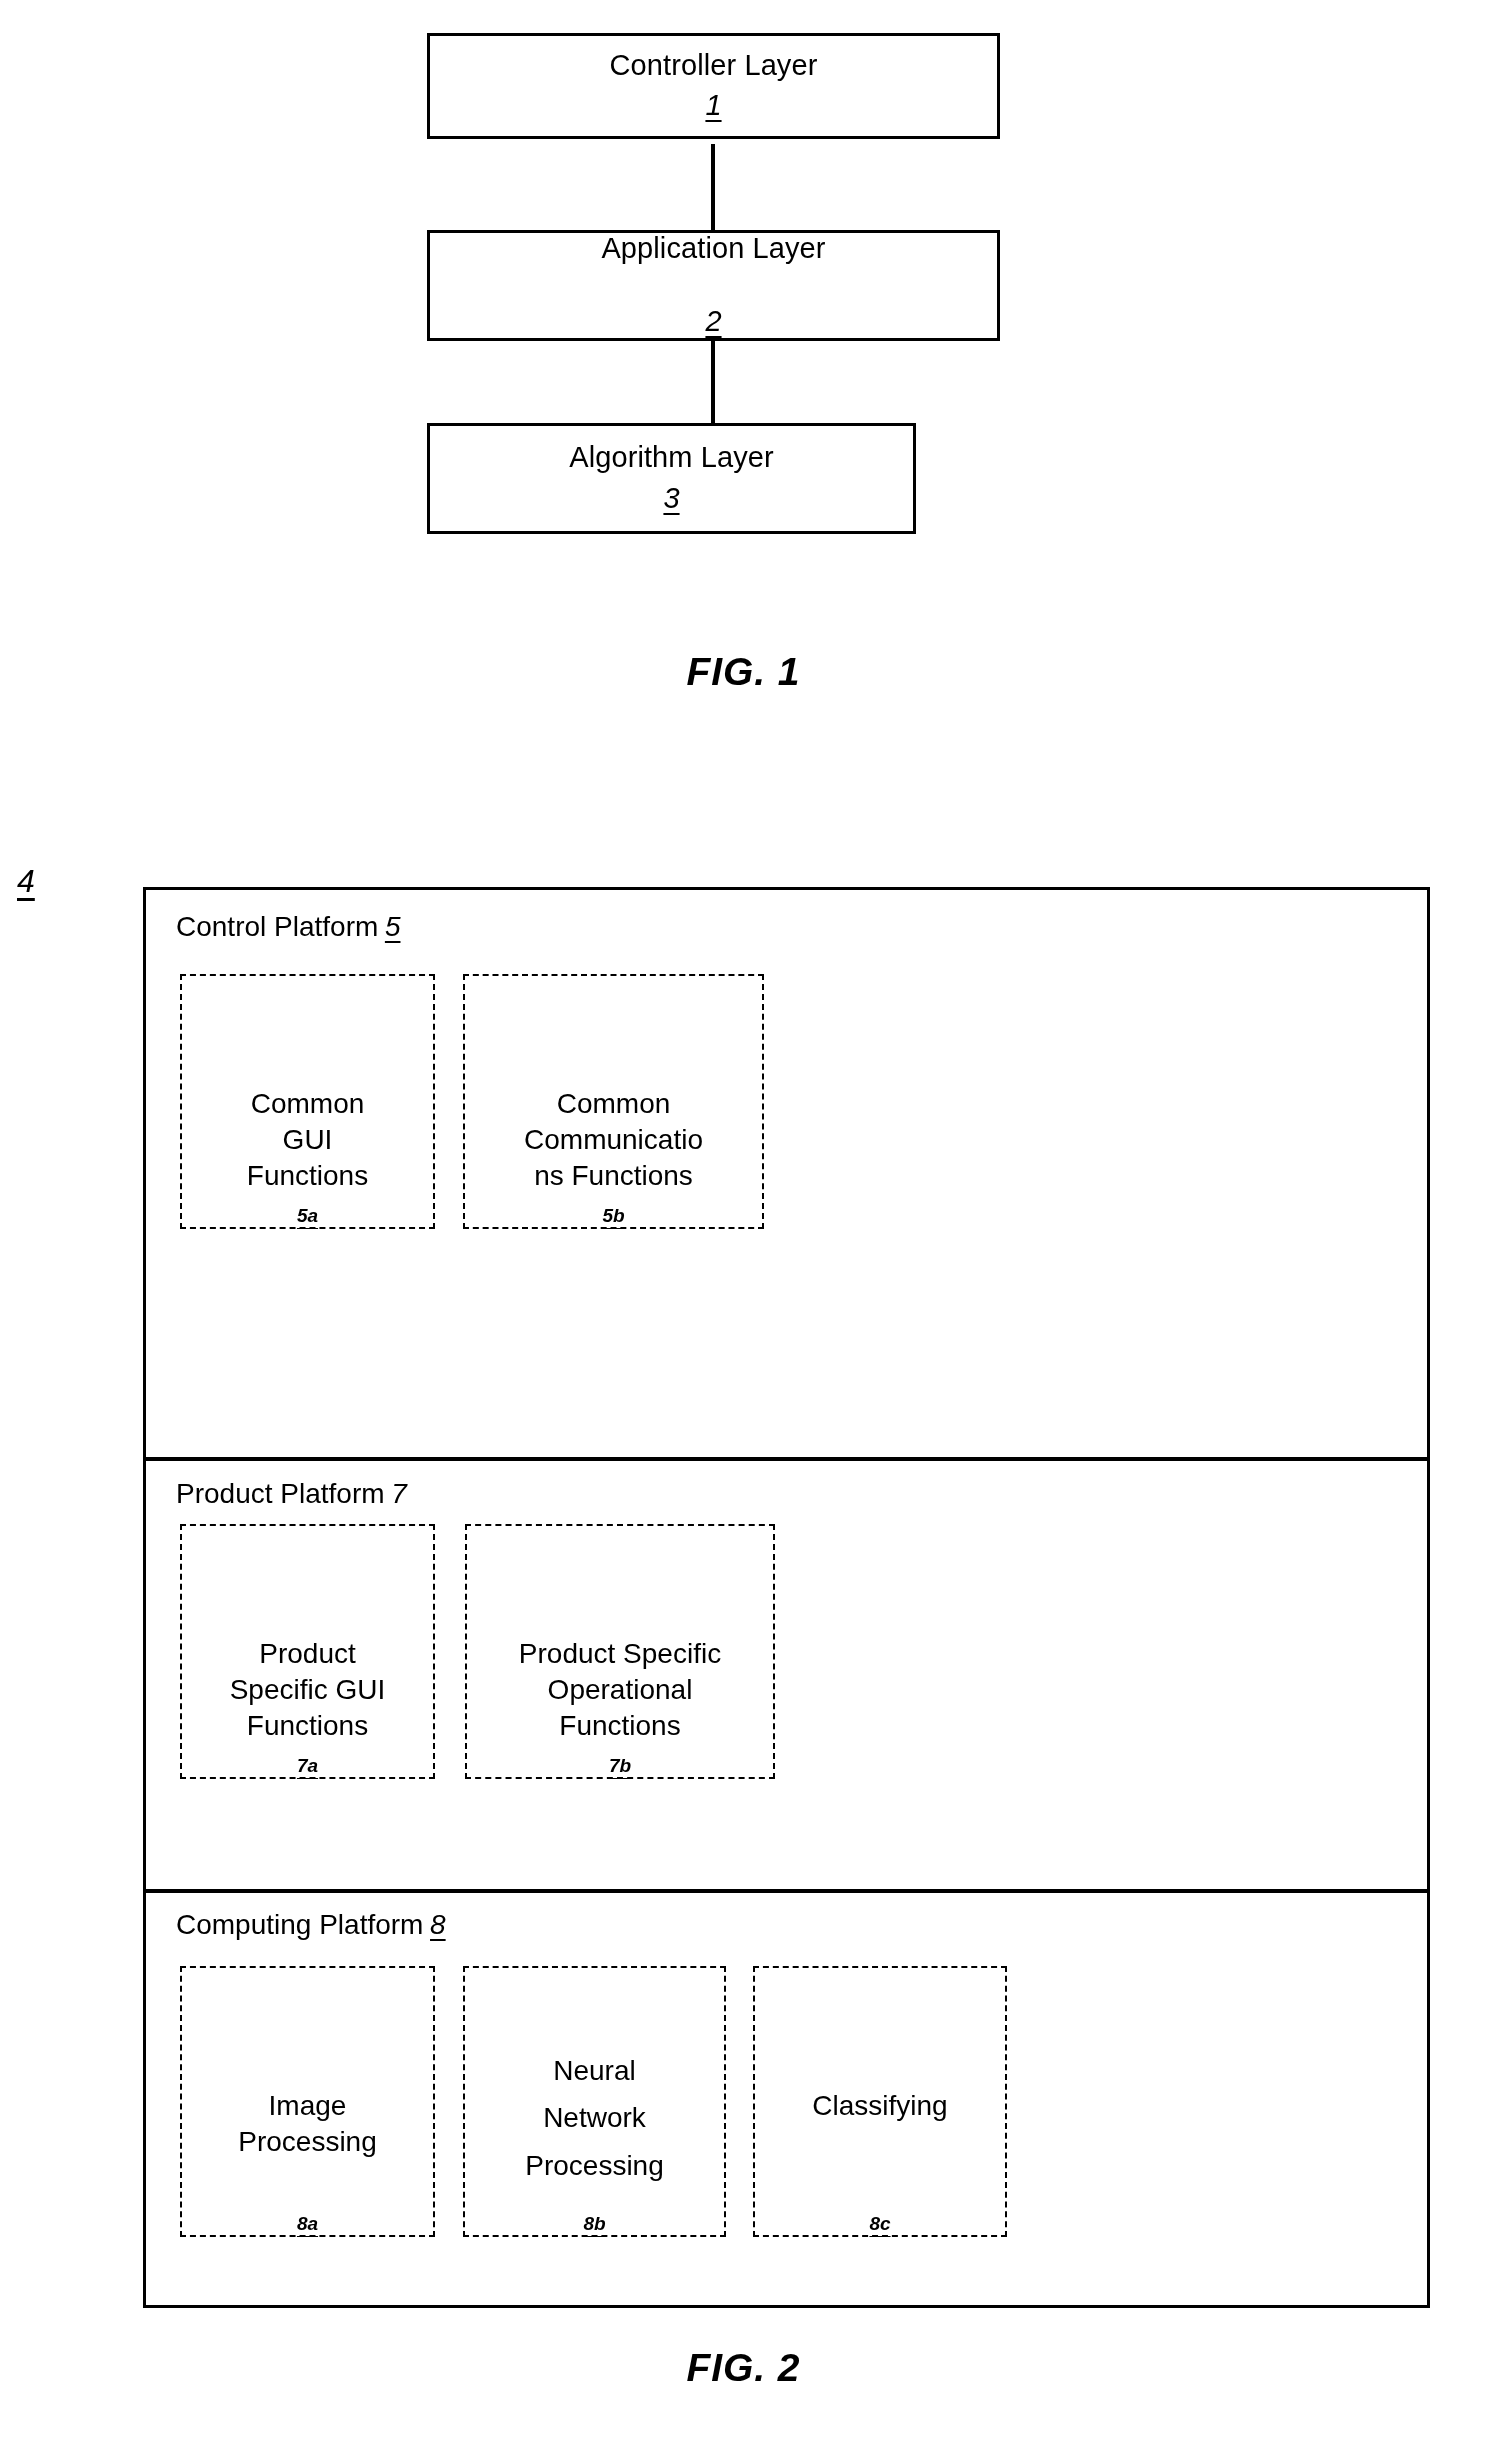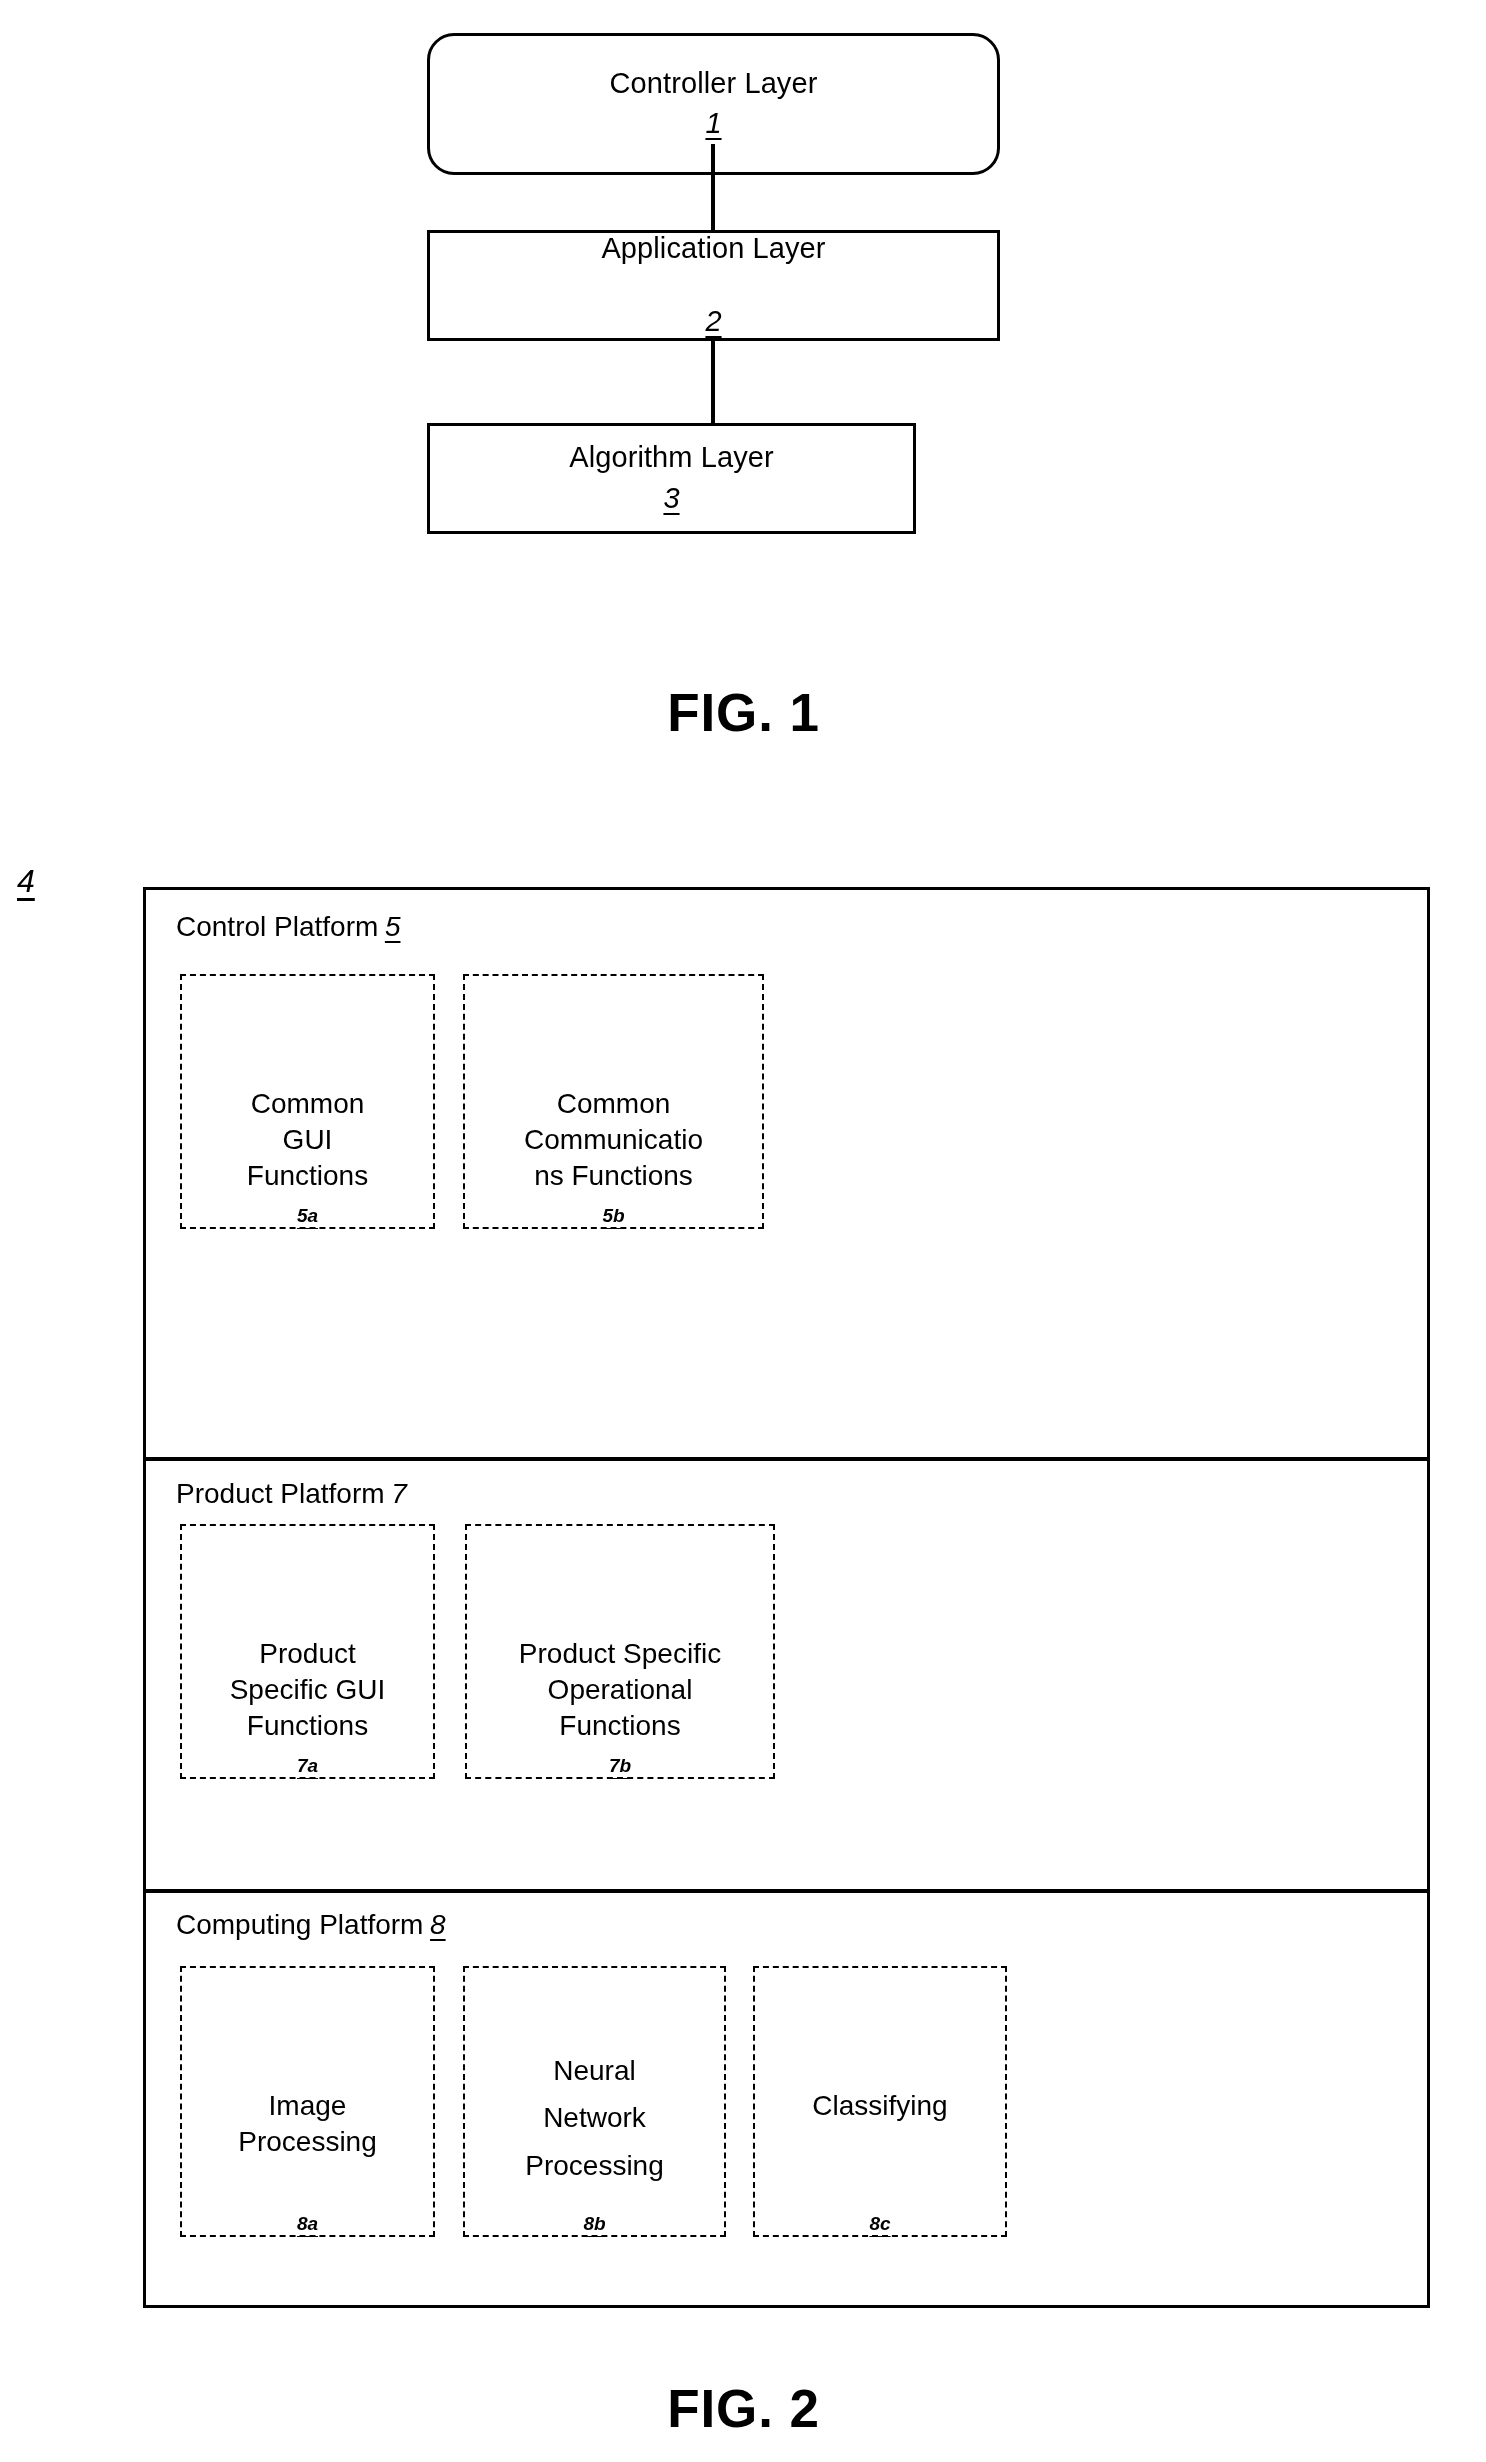--- a/index.html
+++ b/index.html
@@ -52,24 +52,24 @@
     position: absolute;
     width: 3.8px;
     background: #000;
     left: 711px;
   }
 
   .fig-caption {
     position: absolute;
     width: 100%;
     text-align: center;
-    font-size: 53px;
+    font-size: 39px;
     font-weight: bold;
+    font-style: italic;
     letter-spacing: 0.9px;
-    margin-top: 32px;
   }
 
   
   .fig2-outer {
     position: absolute;
     left: 143px;
     top: 887px;
     width: 1287px;
     height: 1421px;
     border: 3.8px solid #000;
@@ -159,21 +159,21 @@
     text-underline-offset: 5.6px;
   }
 </style>
 </head>
 <body>
 
 <div class="canvas">
 
   <div>
 
-    <div class="fig1-box" style="left:427px; top:33px; width:573px; height:142px;border-radius:27px;">
+    <div class="fig1-box" style="left:427px; top:33px; width:573px; height:106px;">
       <div class="lbl">Controller Layer</div>
       <div class="num">1</div>
     </div>
 
     <div class="connector" style="top:144px; height:86px;"></div>
 
     <div class="fig1-box" style="left:427px; top:230px; width:573px; height:111px;justify-content:space-between;">
       <div class="lbl">Application Layer</div>
       <div class="num">2</div>
     </div>

